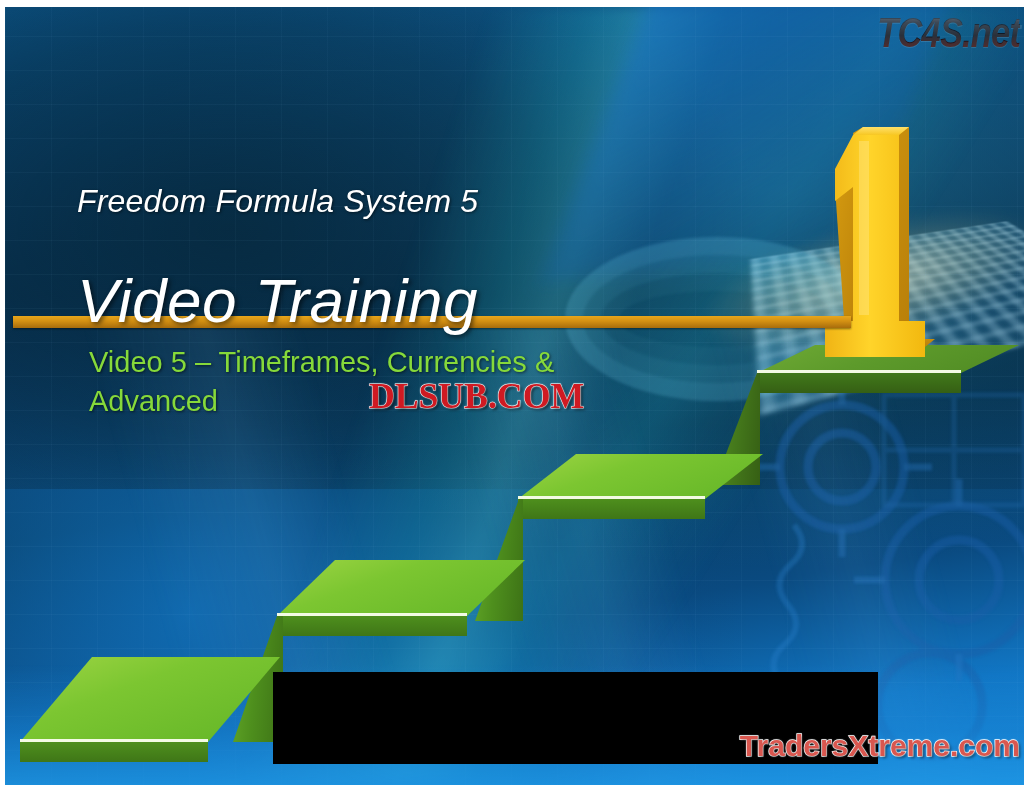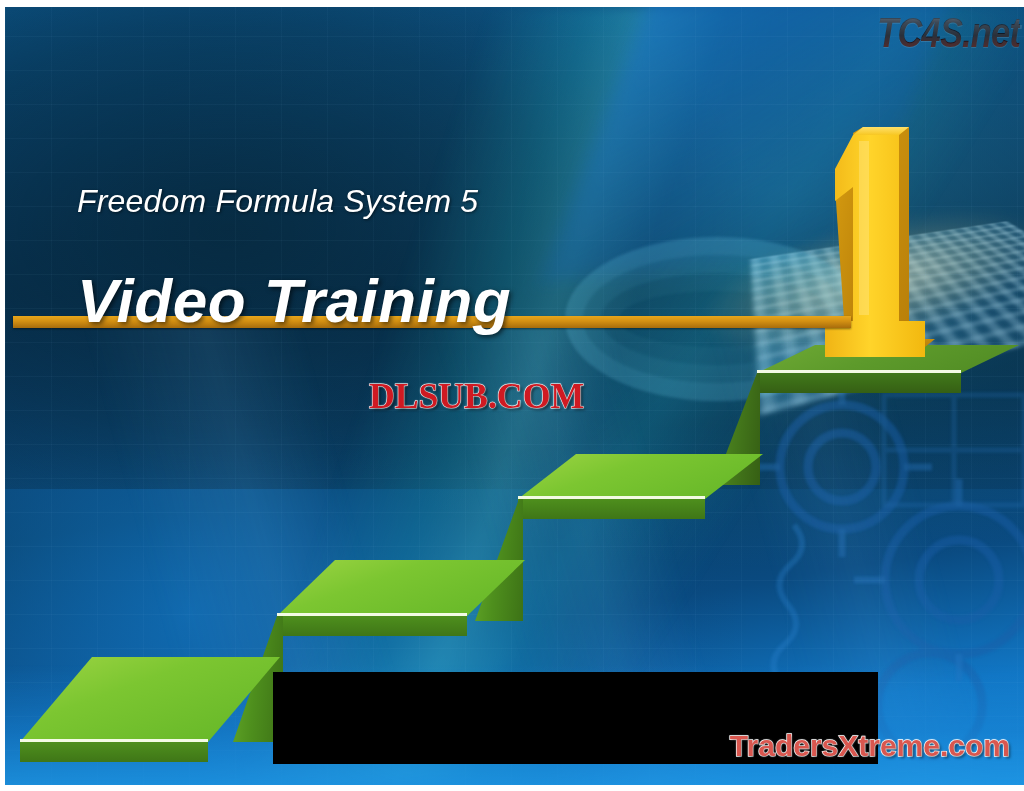--- a/index.html
+++ b/index.html
@@ -192,21 +192,21 @@
     color: #ffffff;
     letter-spacing: 0.2px;
     text-shadow: 1px 1px 3px rgba(0,0,0,0.55);
     white-space: nowrap;
     text-align: center;
   }
   .title {
     position: absolute;
     left: 72px; top: 216px;
     font-size: 62px;
-    font-weight: bold;
+    font-weight: normal;
     font-style: italic;
     color: #ffffff;
     letter-spacing: 0.5px;
     text-shadow: 2px 2px 5px rgba(0,0,0,0.6);
     white-space: nowrap;
   }
   .subtitle {
     position: absolute;
     left: 84px; top: 336px;
     width: 580px;
@@ -256,21 +256,21 @@
     paint-order: stroke fill;
     text-shadow:
       0 0 2px #ffffff,
       2px 2px 3px rgba(0,0,0,0.55);
     white-space: nowrap;
   }
 
   
   .wm-traders {
     position: absolute;
-    right: 14px; bottom: 22px;
+    right: 4px; bottom: 22px;
     font-size: 30px;
     font-weight: bold;
     color: #d9574f;
     letter-spacing: 0px;
     -webkit-text-stroke: 1.4px #ffffff;
     paint-order: stroke fill;
     text-shadow:
       0 0 2px #ffffff,
       2px 2px 3px rgba(0,0,0,0.5);
     white-space: nowrap;
@@ -376,20 +376,21 @@
         <path d="M36 10 L82 10 L82 196 L108 196 L108 232 L8 232 L8 196 L36 196 L36 62 L18 76 L18 44 Z" fill="url(#goldFace)"></path>
 
         <path d="M42 16 L52 16 L52 190 L42 190 Z" fill="#ffe784" opacity="0.45"></path>
       </svg>
     </div>
 
     <div class="gold-rule"></div>
 
     <div class="eyebrow">Freedom Formula System 5</div>
     <h1 class="title">Video Training</h1>
+    <div class="subtitle">Video 5 – Timeframes, Currencies &amp; Advanced</div>
 
     <div class="redaction"></div>
 
     <div class="logo-tc4s">TC4S.net</div>
     <div class="wm-dlsub">DLSUB.COM</div>
     <div class="wm-traders">TradersXtreme.com</div>
 
   </div>
 </div>
 

